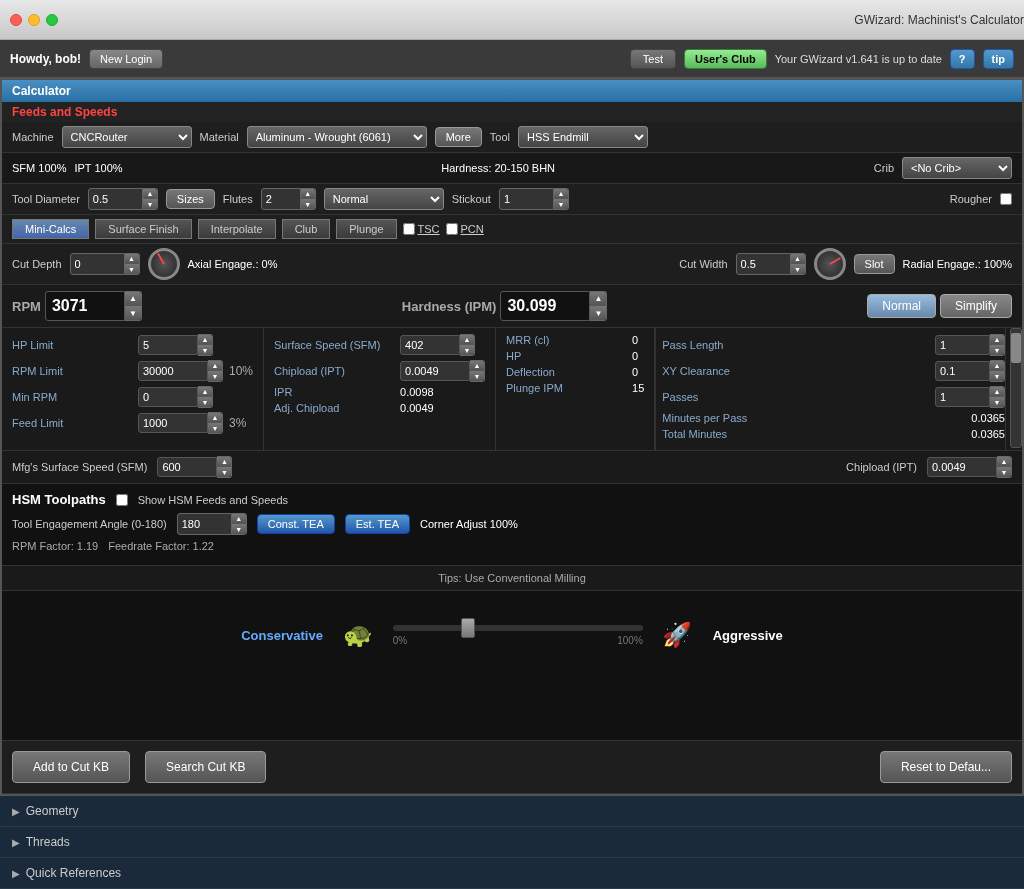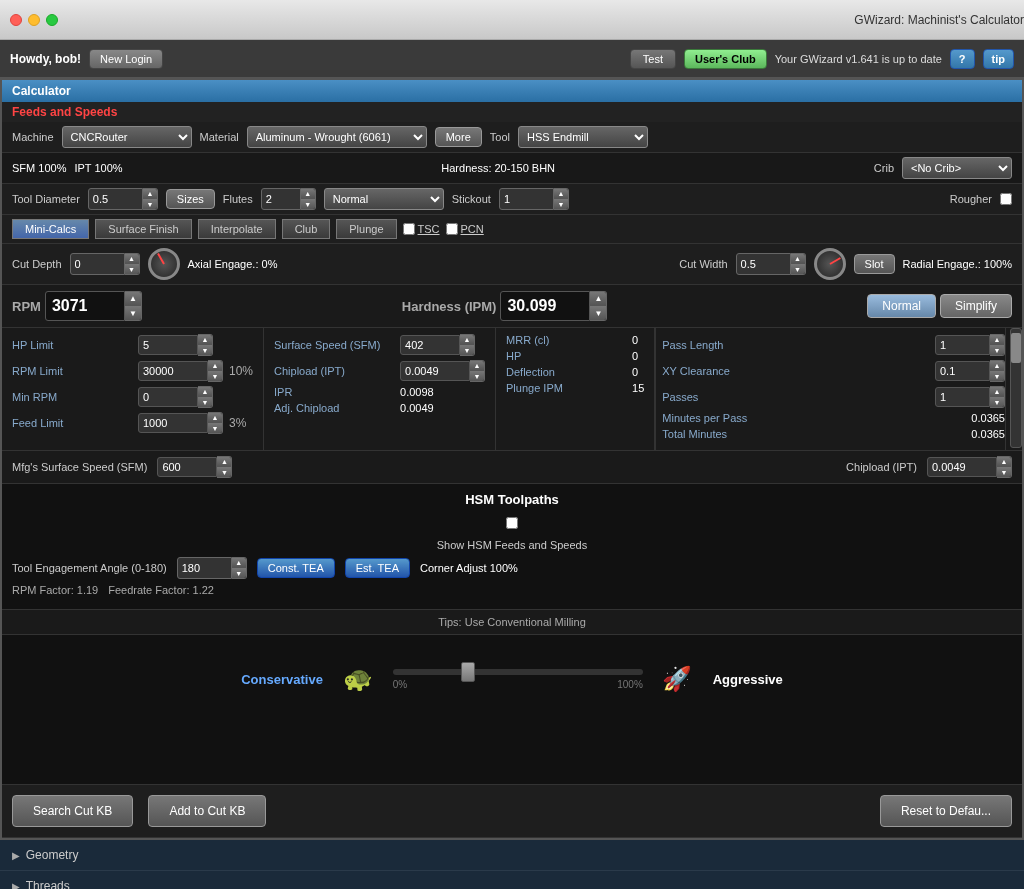--- a/index.html
+++ b/index.html
@@ -342,21 +342,20 @@
     .hsm-section {
       background: #111;
       border-bottom: 1px solid #333;
       padding: 8px 10px;
     }
     .hsm-header {
       display: flex;
       align-items: center;
       gap: 10px;
       margin-bottom: 6px;
-      flex-direction: column;
     }
     .hsm-title { color: #fff; font-size: 13px; font-weight: bold; }
     .hsm-row {
       display: flex;
       align-items: center;
       gap: 10px;
       margin-bottom: 5px;
     }
     .hsm-factor-text { color: #aaa; font-size: 11px; }
 
@@ -934,22 +933,22 @@
           <span class="slider-pct">0%</span>
           <span class="slider-pct">100%</span>
         </div>
       </div>
       <span class="rocket-icon">🚀</span>
       <span class="aggressive-label">Aggressive</span>
     </div>
   </div>
 
   <div class="bottom-btns">
+    <button class="bottom-btn">Add to Cut KB</button>
     <button class="bottom-btn">Search Cut KB</button>
-    <button class="bottom-btn">Add to Cut KB</button>
     <div class="bottom-spacer"></div>
     <button class="bottom-btn">Reset to Defau...</button>
   </div>
 
 </div>
 
 <div class="sidebar-nav">
   <div class="sidebar-item">
     <span class="sidebar-triangle">▶</span>
     <span>Geometry</span>

